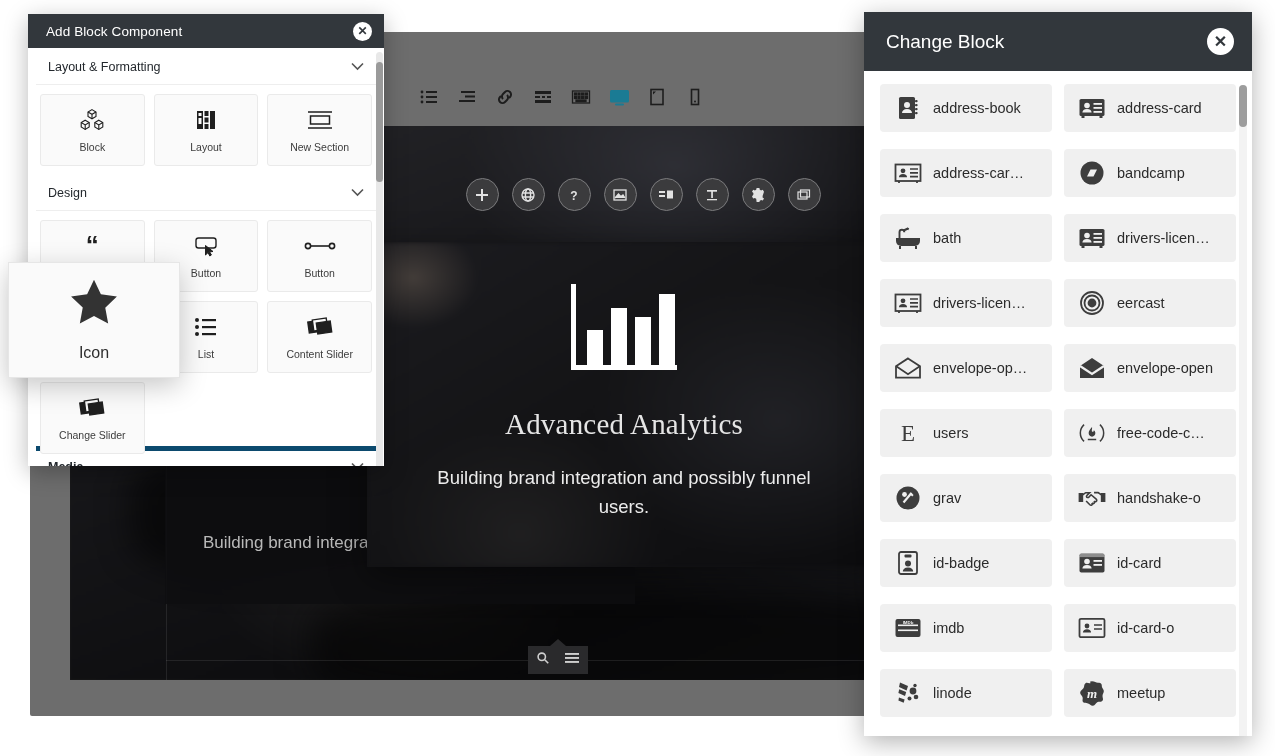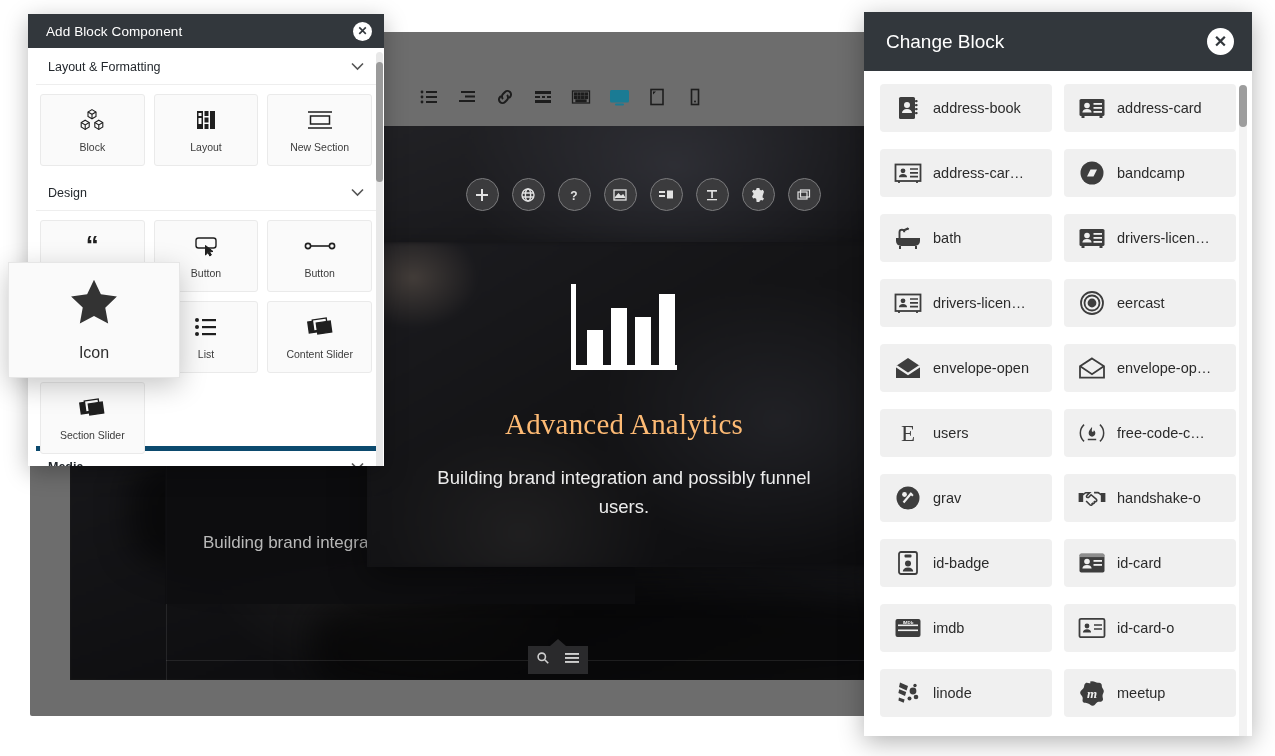--- a/index.html
+++ b/index.html
@@ -100,21 +100,21 @@
     background:
       radial-gradient(ellipse 90px 70px at 9% 11%, rgba(160,140,120,.30), rgba(0,0,0,0) 72%),
       radial-gradient(ellipse 260px 200px at 80% 55%, rgba(86,88,100,.22), rgba(0,0,0,0) 70%),
       radial-gradient(ellipse 200px 160px at 30% 90%, rgba(120,116,110,.13), rgba(0,0,0,0) 70%),
       linear-gradient(150deg,#1c1c20 0%, #141416 45%, #0d0d0f 100%);
     filter: blur(2px);
   }
   .fc-inner { position: relative; z-index: 2; text-align: center; padding-top: 40px; }
   .chart-icon { width: 126px; height: 96px; margin: 0 auto 30px; }
   .fc-title {
-    color: #fdba74; font-family: "Liberation Serif", serif;
+    color: #e5e5e5; font-family: "Liberation Serif", serif;
     font-size: 29px; font-weight: 400; letter-spacing: .2px; margin-bottom: 22px;
   }
   .fc-sub {
     color: #ececec; font-size: 18.5px; line-height: 29px; font-weight: 400;
     padding: 0 46px;
   }
 
   
   .panel-left {
     position: absolute; left: 28px; top: 14px; width: 356px; height: 452px;
@@ -484,21 +484,21 @@
           <span class="t-lab">Content Slider</span>
         </div>
         <div class="tile">
           <span class="t-ico">
             <svg width="26" height="24" viewBox="0 0 26 24" fill="none" stroke="currentColor" stroke-width="1.4">
               <rect x="1.5" y="6" width="14" height="11" transform="rotate(-8 8.5 11.5)" fill="currentColor"></rect>
               <rect x="6" y="4" width="14" height="11" transform="rotate(-8 13 9.5)" fill="#fafafa"></rect>
               <rect x="10" y="7" width="14" height="11" transform="rotate(-8 17 12.5)" fill="currentColor"></rect>
             </svg>
           </span>
-          <span class="t-lab">Section Slider</span>
+          <span class="t-lab">Change Slider</span>
         </div>
       </div>
 
       <div class="accordion-head" style="border-top:5px solid #0c4a6e;border-bottom:none;font-weight:bold;">
         <span>Media</span>
         <span class="chev"><svg width="13" height="9" viewBox="0 0 13 9" fill="none" stroke="currentColor" stroke-width="1.6">
               <path d="M1 1.5 6.5 7 12 1.5"></path>
             </svg></span>
       </div>
     </div>
@@ -617,35 +617,35 @@
               <svg width="26" height="26" viewBox="0 0 26 26" fill="none" stroke="currentColor" stroke-width="1.8">
                 <circle cx="13" cy="13" r="11"></circle>
                 <circle cx="13" cy="13" r="7.5"></circle>
                 <circle cx="13" cy="13" r="4.4" fill="currentColor" stroke="none"></circle>
               </svg>
             </span>
             <span class="ic-name">eercast</span>
           </div>
           <div class="icon-cell">
             <span class="ic-glyph">
+              <svg width="28" height="24" viewBox="0 0 28 24" fill="none" stroke="currentColor" stroke-width="1.8">
+                <path d="M14 2.4 26 10.2v11.4H2V10.2z"></path>
+                <path d="M2.6 10.6l11.4 7.6 11.4-7.6"></path>
+              </svg>
+            </span>
+            <span class="ic-name">envelope-op…</span>
+          </div>
+          <div class="icon-cell">
+            <span class="ic-glyph">
               <svg width="28" height="24" viewBox="0 0 28 24" fill="currentColor">
                 <path d="M14 2 26 10v12H2V10z"></path>
                 <path d="M2 10l12 8 12-8" fill="none" stroke="#f0f0f0" stroke-width="2.2"></path>
               </svg>
             </span>
             <span class="ic-name">envelope-open</span>
-          </div>
-          <div class="icon-cell">
-            <span class="ic-glyph">
-              <svg width="28" height="24" viewBox="0 0 28 24" fill="none" stroke="currentColor" stroke-width="1.8">
-                <path d="M14 2.4 26 10.2v11.4H2V10.2z"></path>
-                <path d="M2.6 10.6l11.4 7.6 11.4-7.6"></path>
-              </svg>
-            </span>
-            <span class="ic-name">envelope-op…</span>
           </div>
           <div class="icon-cell">
             <span class="ic-glyph">
               <svg width="26" height="26" viewBox="0 0 26 26" fill="currentColor">
                 <text x="13" y="21" font-size="23" font-family="Liberation Serif, serif" text-anchor="middle" fill="currentColor">E</text>
               </svg>
             </span>
             <span class="ic-name">users</span>
           </div>
           <div class="icon-cell">

